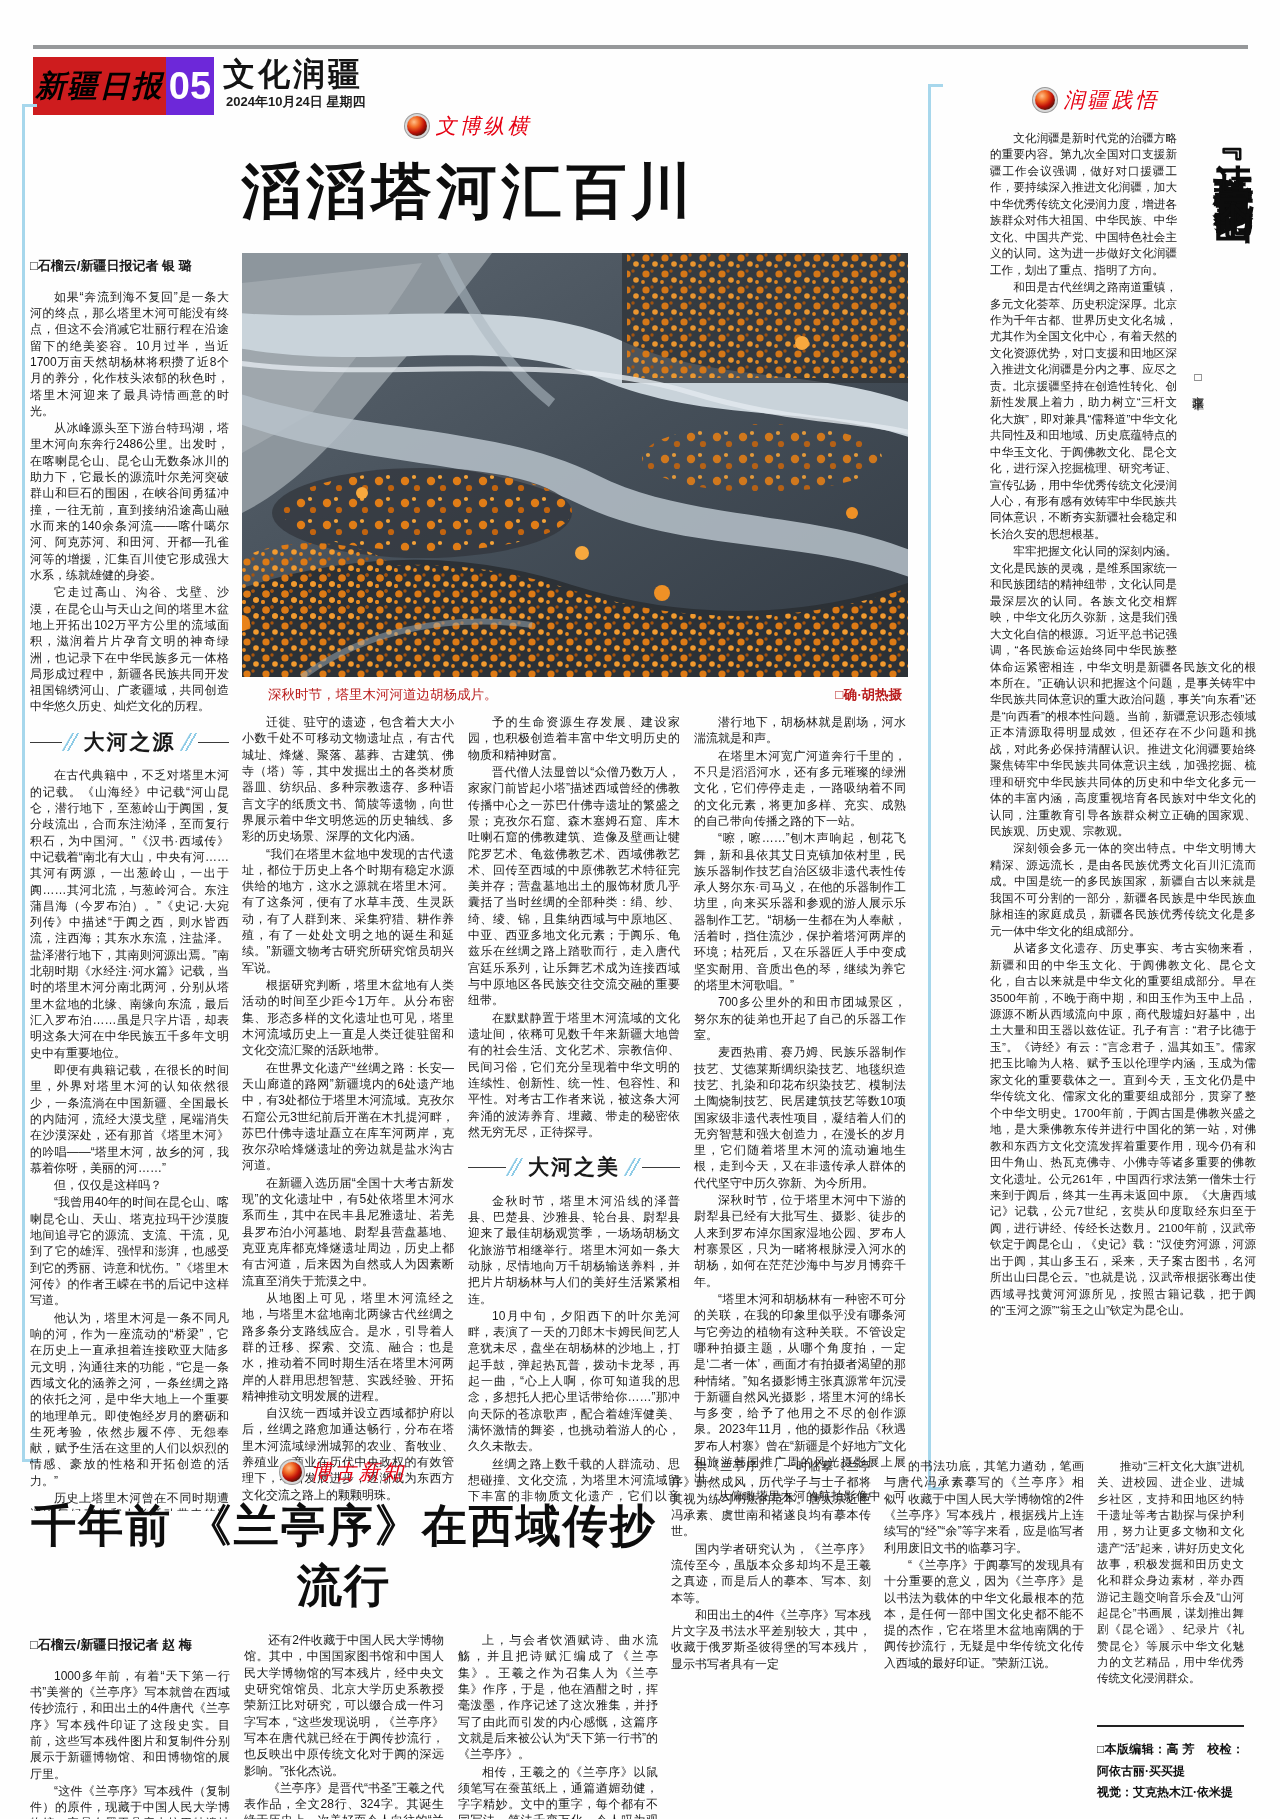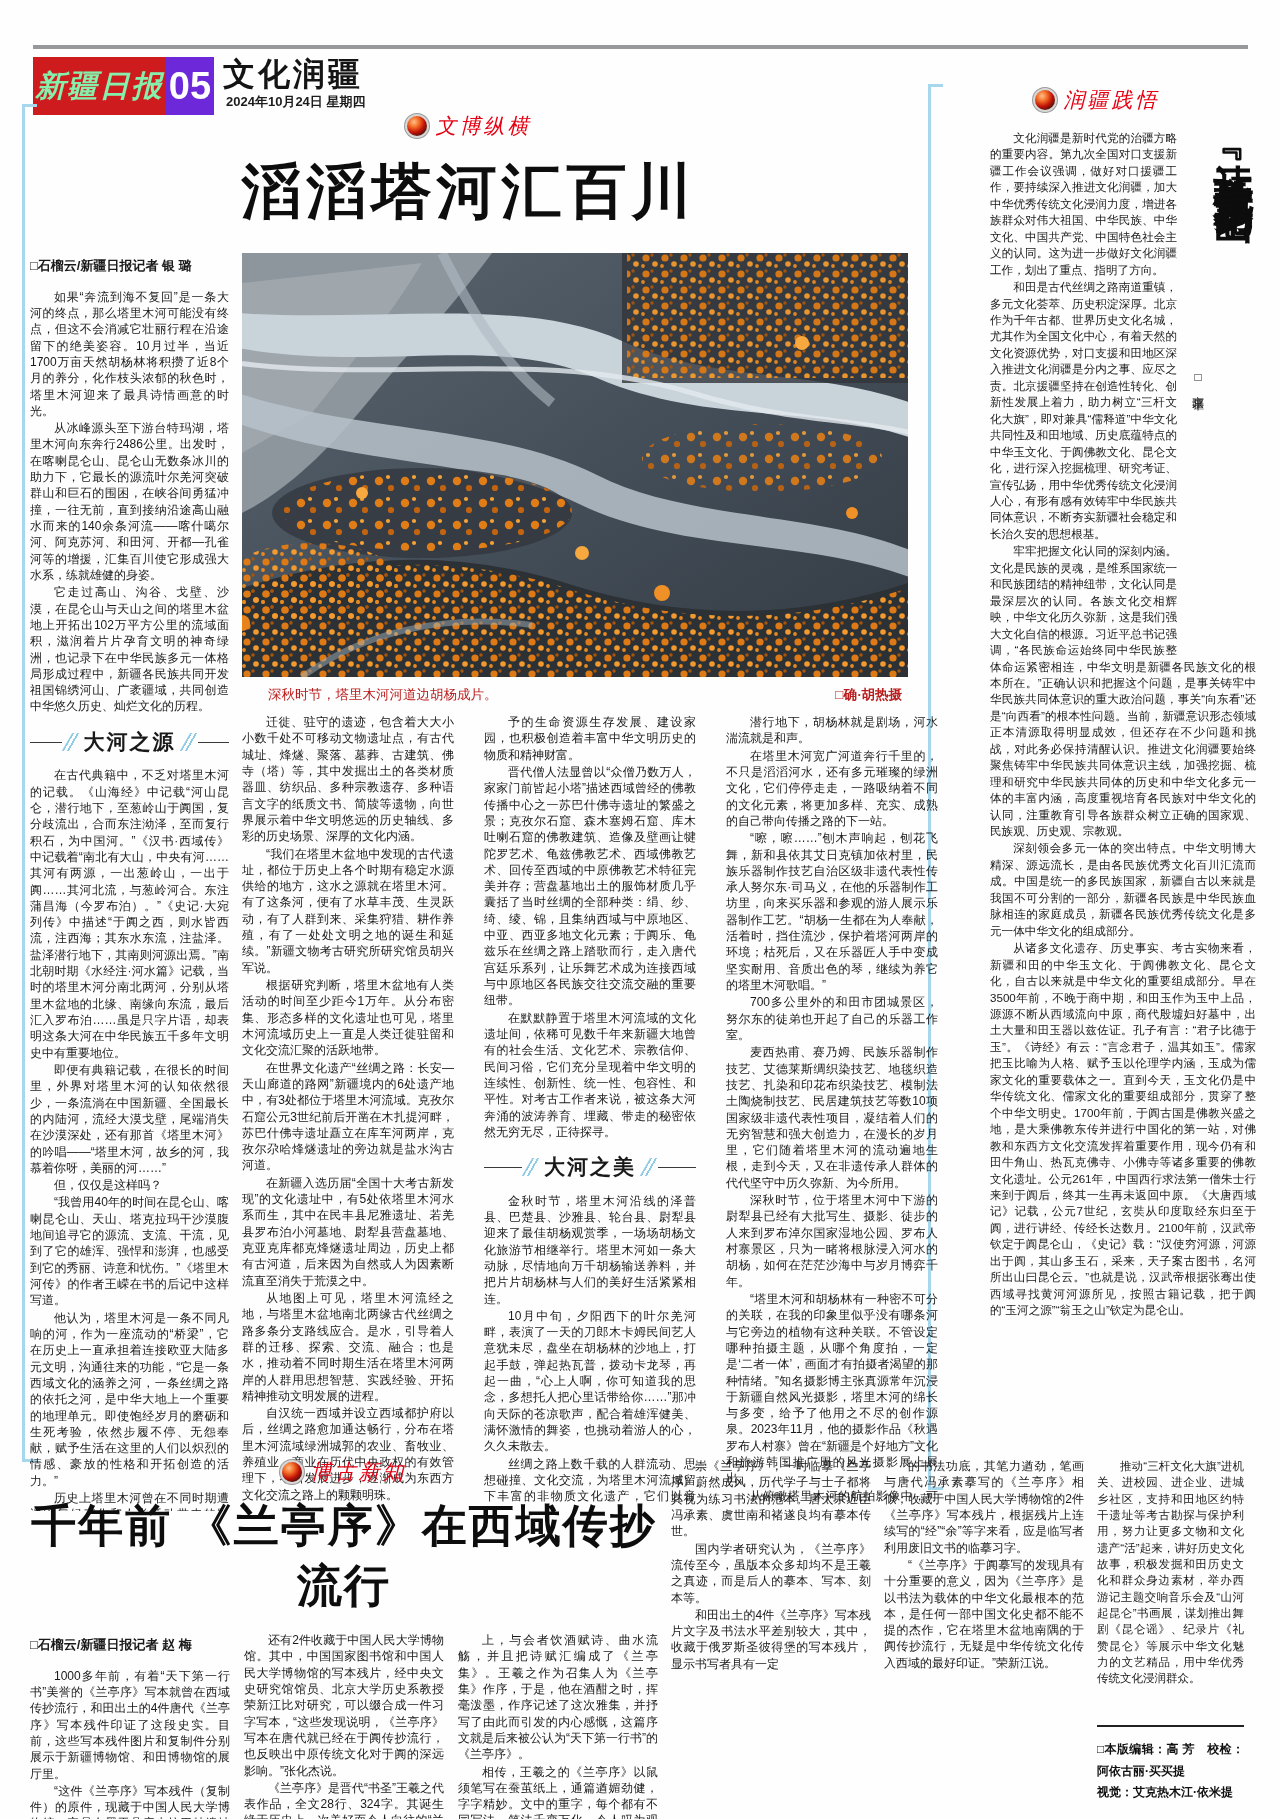--- a/index.html
+++ b/index.html
@@ -4,21 +4,21 @@
 <style>
   html,body{margin:0;padding:0;}
   body{
     width:1280px;height:1819px;position:relative;overflow:hidden;
     background:#fefefe;color:#141414;
     font-family:"Liberation Sans","DejaVu Sans",sans-serif;
   }
   
   .toprule{position:absolute;left:33px;top:45px;width:1215px;height:4px;background:#96989a;}
   .logo{position:absolute;left:33px;top:57px;width:133px;height:58px;background:#ce1c1e;
-    color:#86efac;display:flex;align-items:center;justify-content:center;
+    color:#000000;display:flex;align-items:center;justify-content:center;
     font-family:"Liberation Serif",serif;font-weight:bold;font-style:italic;
     font-size:30px;letter-spacing:2px;}
   .pagenum{position:absolute;left:166px;top:57px;width:48px;height:58px;background:#6d28d9;
     color:#fff;display:flex;align-items:center;justify-content:center;font-size:38px;font-weight:600;}
   .secname{position:absolute;left:223px;top:53px;font-size:32px;font-weight:900;letter-spacing:3px;text-align:right;}
   .dateline{position:absolute;left:226px;top:93px;font-size:13px;font-weight:bold;color:#1c1c1c;}
   
   .tagline{display:flex;justify-content:center;align-items:center;gap:9px;}
   .tag-sphere{width:20px;height:20px;border-radius:50%;flex:none;
     background:radial-gradient(circle at 35% 30%, #ffc08a 0%, #f26a24 28%, #c01108 55%, #3a130a 82%, #000 100%);
@@ -38,21 +38,21 @@
   .br-main{left:22px;top:104px;width:12px;height:1352px;border-left:3px solid #a7d7ec;border-top:3px solid #a7d7ec;border-bottom:3px solid #a7d7ec;}
   .br-right{left:928px;top:84px;width:12px;height:1400px;border-left:3px solid #a7d7ec;border-top:3px solid #a7d7ec;border-bottom:3px solid #a7d7ec;}
   .headline{text-align:center;font-size:60px;font-weight:900;letter-spacing:5px;margin:12px 0 20px 0;color:#0d0d0d;}
   .art-body{display:flex;gap:13px;}
   .col1{width:199px;height:1258px;}
   .right-part{width:666px;}
   .photo{width:666px;height:424px;display:block;}
   .caprow{display:flex;justify-content:space-between;align-items:center;
     font-family:"Liberation Serif",serif;font-size:13.5px;padding:9px 2px 10px 26px;color:#b91c1c;}
   .credit{font-weight:bold;padding-right:4px;}
-  .cols3{display:flex;gap:30px;height:788px;}
+  .cols3{display:flex;gap:14px;height:788px;}
   .cols3 .c{width:212px;height:788px;}
   
   .right-art{position:absolute;left:938px;top:86px;width:318px;height:1372px;overflow:hidden;}
   .ra-body{margin-top:16px;padding-left:52px;font-size:11.6px;line-height:1.42;text-align:justify;height:1330px;overflow:hidden;color:#191919;}
   .vtitle{float:right;display:flex;align-items:flex-start;margin:2px 0 12px 12px;}
   .vauthor{writing-mode:vertical-rl;font-size:12px;color:#222;margin-top:238px;margin-right:5px;letter-spacing:2px;}
   .vhead{writing-mode:vertical-rl;font-size:40px;font-weight:900;line-height:1.12;letter-spacing:3px;height:512px;color:#0d0d0d;}
   
   .bottom-art{position:absolute;left:30px;top:1458px;width:1228px;height:350px;display:flex;gap:13px;}
   .ba-left{width:628px;flex:none;}

